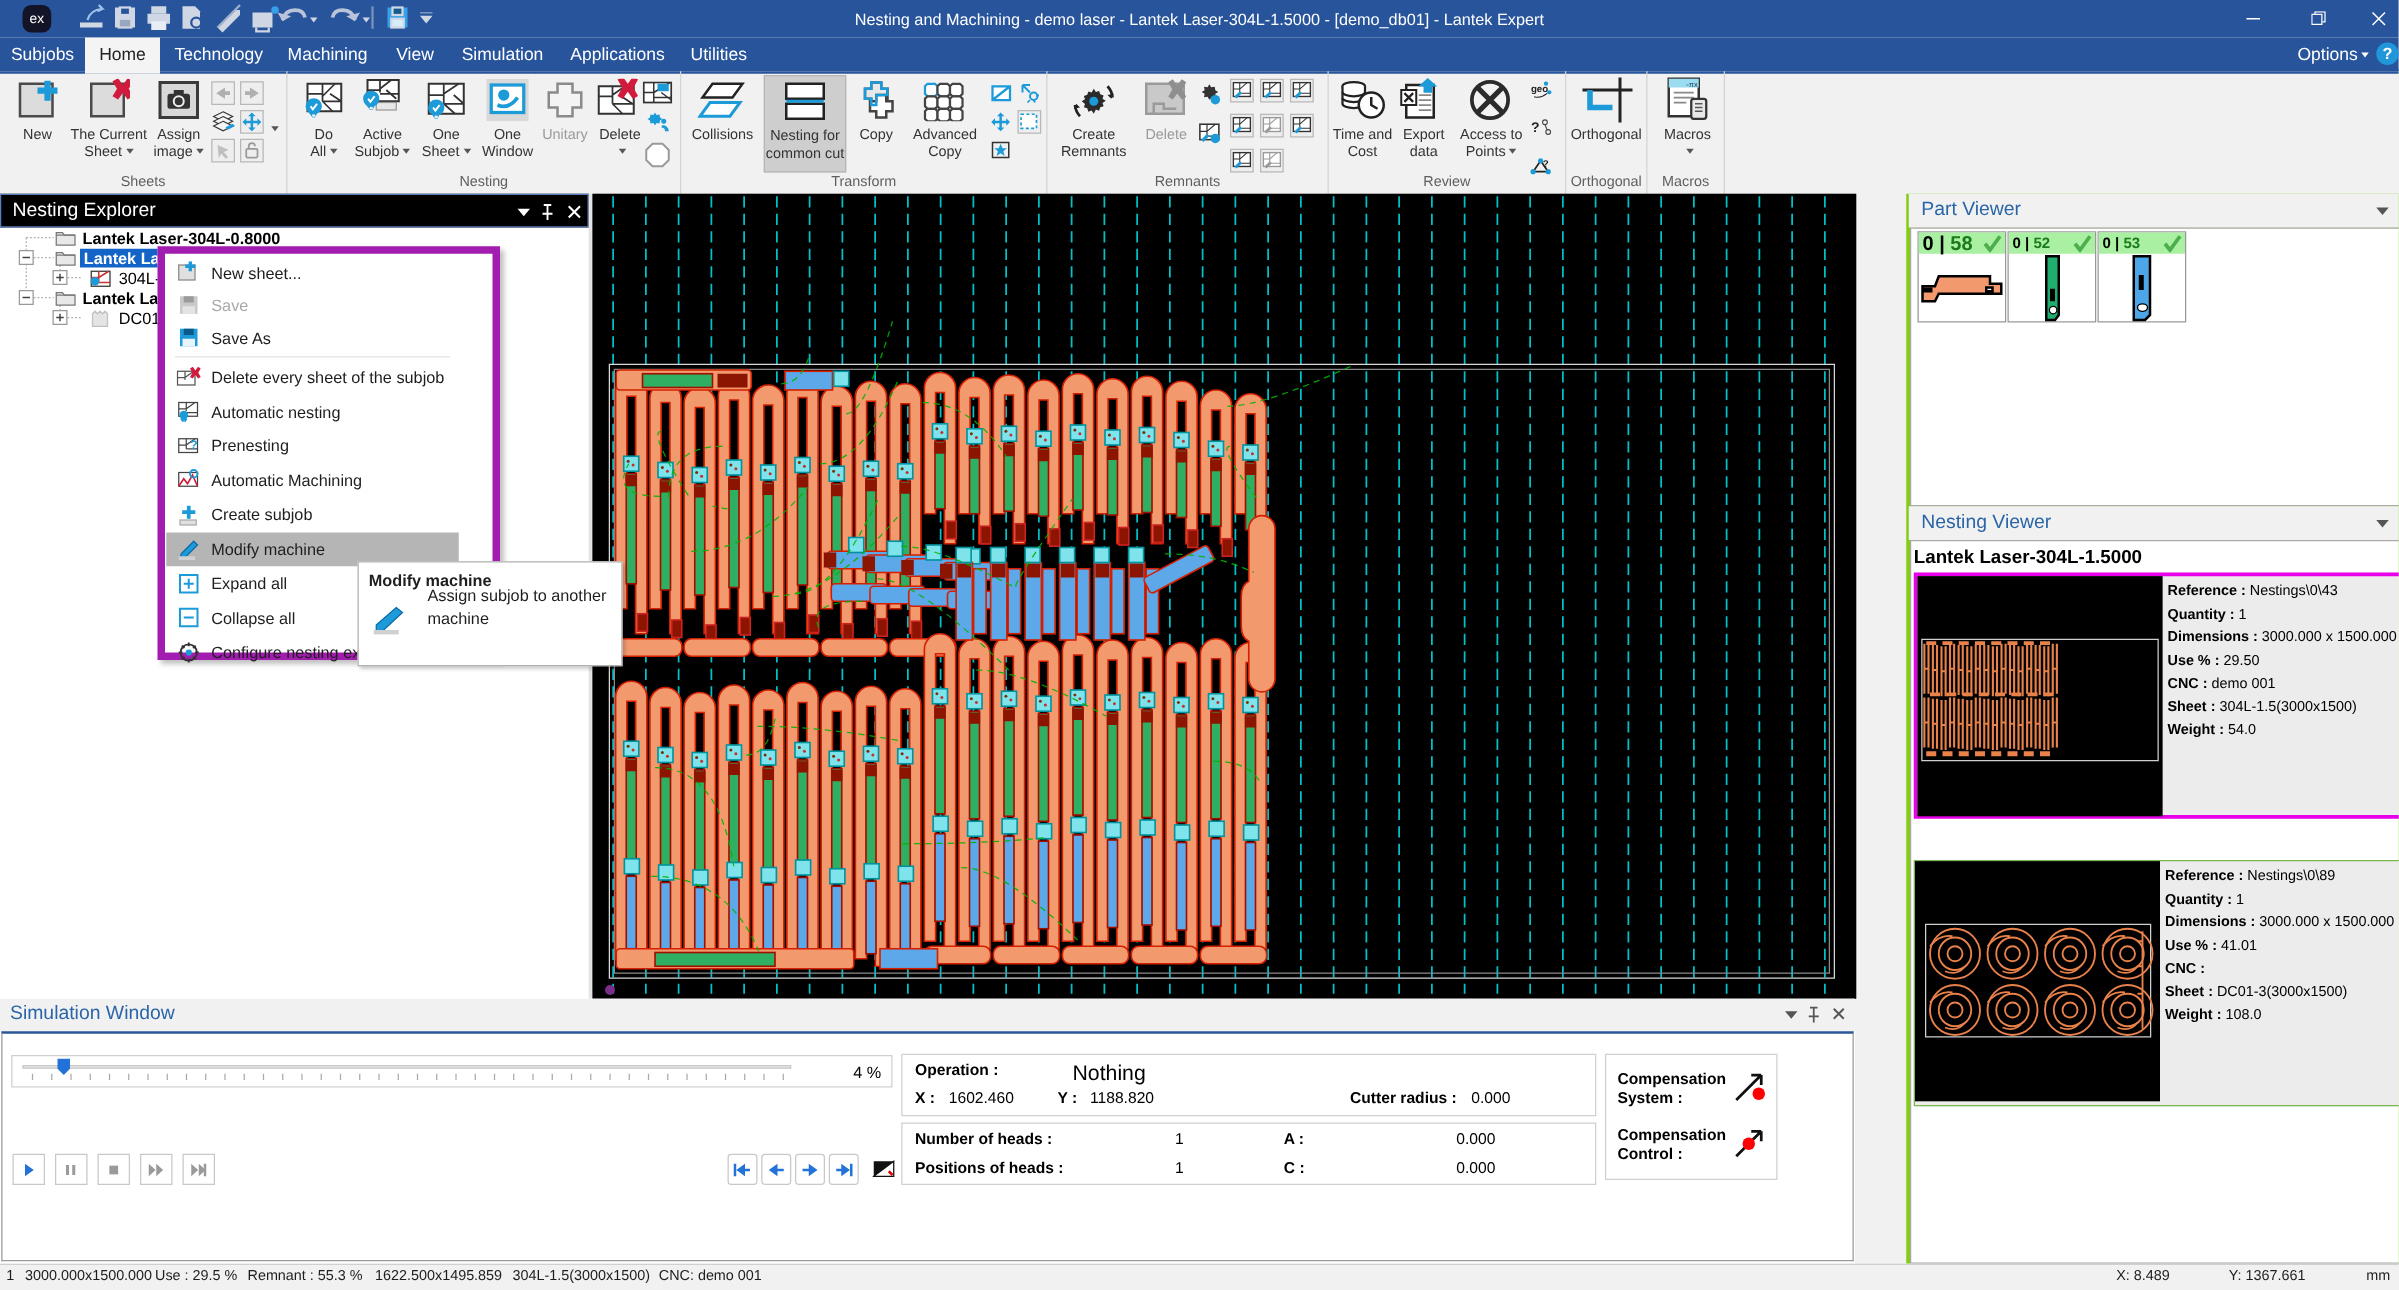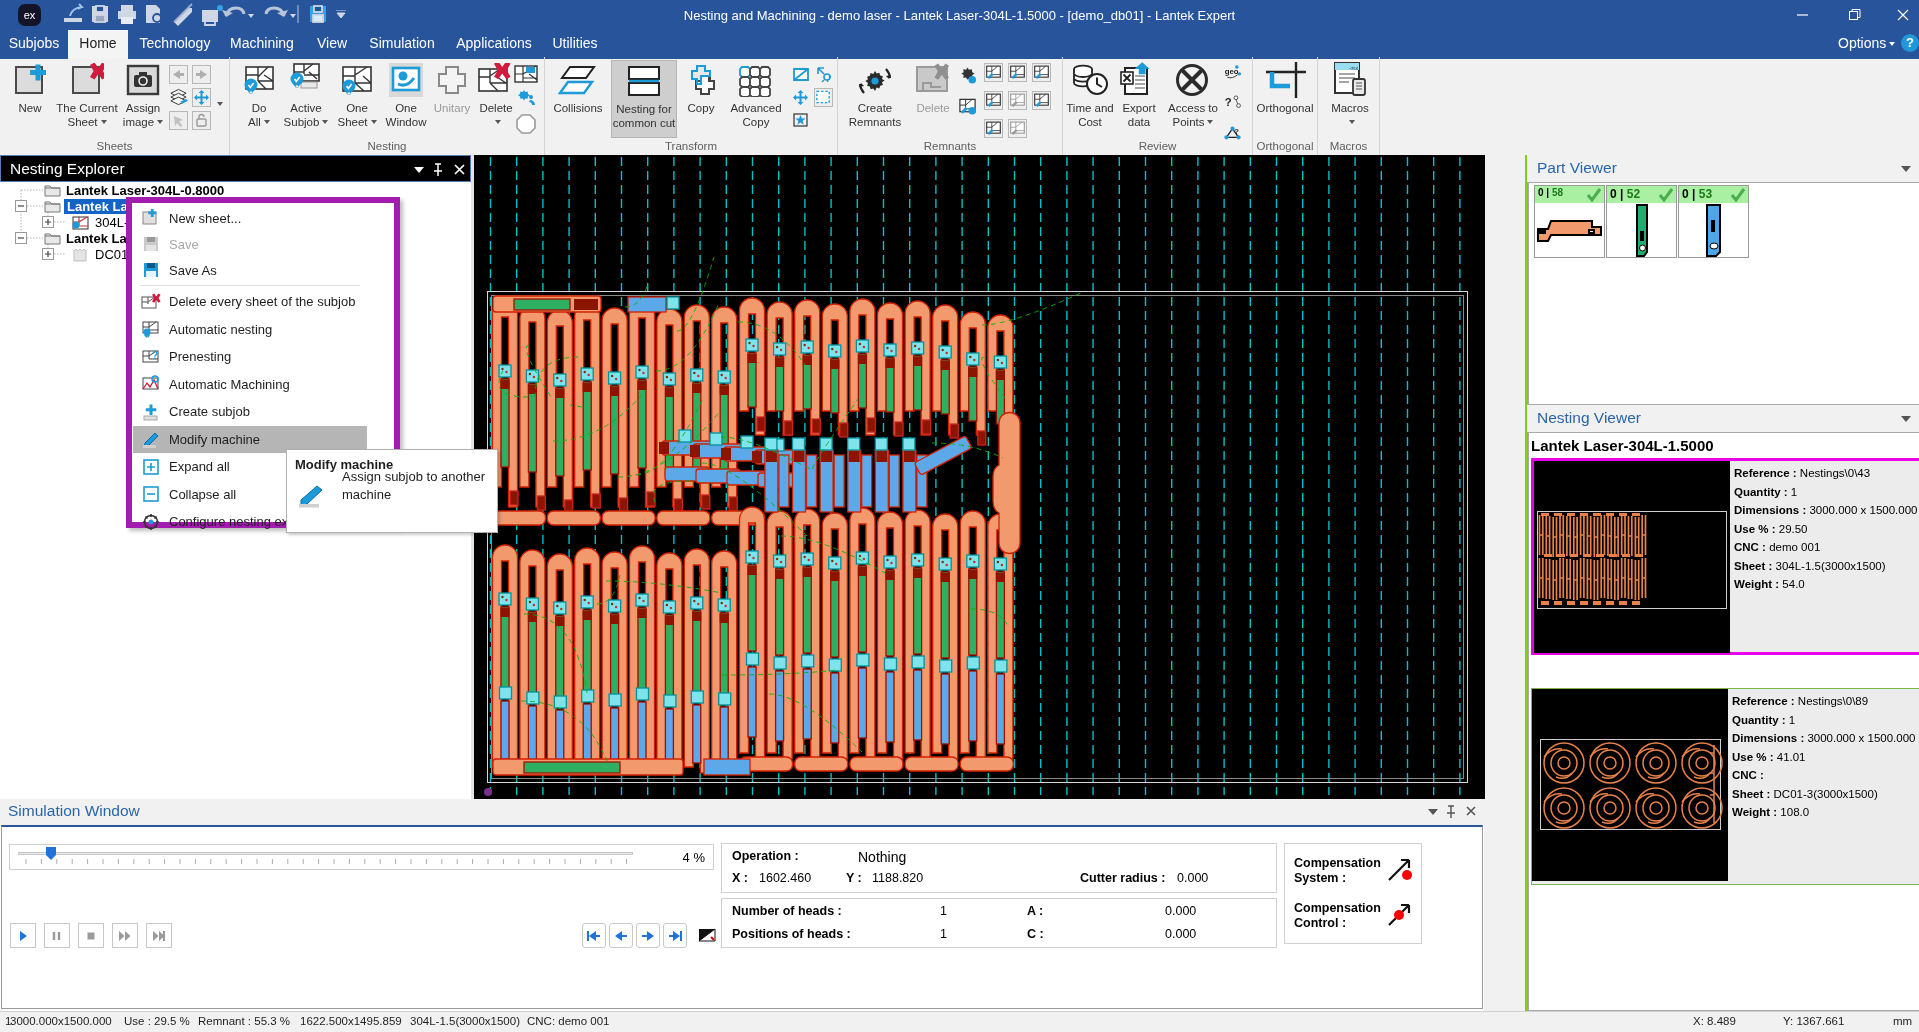--- a/index.html
+++ b/index.html
@@ -1121,21 +1121,21 @@
     <div class="abs" style="left:2px;top:0;width:432px;height:27px;background:#f1f1f1">
       <div class="ptitle" style="left:10px;top:4px;color:#2a65a8;position:absolute">Part Viewer</div>
       <svg width="60" height="27" viewBox="0 0 60 27" style="position:absolute;right:4px;top:0">
         <path d="M6 11 l5 6 5-6 Z" fill="#555"></path>
         <path d="M30 8 v7 m-4 0 h8 m-4 0 v5 m-3-12 h6" stroke="#555" stroke-width="1.5" fill="none"></path>
         <path d="M47 9 l9 9 m0-9 l-9 9" stroke="#555" stroke-width="1.7"></path>
       </svg>
     </div>
     <div class="abs" style="left:3px;top:27px;width:428px;height:223px;background:#fff;border:1px solid #a9a9a9">
       <div class="abs" style="left:5px;top:2px;width:71px;height:73px;border:1px solid #999;background:#fff">
-        <div class="abs" style="left:0;top:0;width:69px;height:17px;background:#aaf0a2;font-size:10px;font-weight:bold;color:#000;padding:1px 0 0 3px">0 | <span style="color:#1c7a1c">58</span><svg width="16" height="14" viewBox="0 0 16 14" style="position:absolute;right:2px;top:2px">
+        <div class="abs" style="left:0;top:0;width:69px;height:17px;background:#aaf0a2;font-size:16px;font-weight:bold;color:#000;padding:1px 0 0 3px">0 | <span style="color:#1c7a1c">58</span><svg width="16" height="14" viewBox="0 0 16 14" style="position:absolute;right:2px;top:2px">
             <path d="M2 7 l4 5 L14 1" stroke="#4cae4c" stroke-width="3" fill="none"></path>
           </svg></div>
         <svg width="69" height="54" viewBox="0 0 69 54" style="position:absolute;left:0;top:18px">
           <path d="M3 30 l0 -5 10 0 3 -8 41 0 0 6 9 0 0 8 -7 0 0 -5 -5 0 0 3 5 0 0 2 -43 0 -3 6 -10 0 Z" fill="#F2996E" stroke="#000" stroke-width="2"></path>
           <rect x="3" y="26" width="8" height="4" fill="#000"></rect>
         </svg>
       </div>
       <div class="abs" style="left:77px;top:2px;width:71px;height:73px;border:1px solid #999;background:#fff">
         <div class="abs" style="left:0;top:0;width:69px;height:17px;background:#aaf0a2;font-size:12px;font-weight:bold;color:#000;padding:1px 0 0 3px">0 | <span style="color:#1c7a1c">52</span><svg width="16" height="14" viewBox="0 0 16 14" style="position:absolute;right:2px;top:2px">
             <path d="M2 7 l4 5 L14 1" stroke="#4cae4c" stroke-width="3" fill="none"></path>
@@ -1407,21 +1407,21 @@
       </div>
       <div class="abs" style="left:692px;top:96px;width:26px;height:25px;display:flex;align-items:center;justify-content:center">
         <svg width="18" height="16" viewBox="0 0 18 16">
           <rect x="1" y="1" width="16" height="12" fill="#111"></rect>
           <path d="M1 13 l16-12 v12 Z" fill="#fff" stroke="#111"></path>
           <path d="M13 9 l3 3" stroke="#d00" stroke-width="2"></path>
         </svg>
       </div>
       <div class="abs" style="left:719px;top:16px;width:556px;height:50px;border:1px solid #d0d0d0">
         <div class="abs" style="left:10px;top:5px;font-size:12.5px;font-weight:bold">Operation :</div>
-        <div class="abs" style="left:136px;top:5px;font-size:14px">Nothing</div>
+        <div class="abs" style="left:136px;top:5px;font-size:17px">Nothing</div>
         <div class="abs" style="left:10px;top:27px;font-size:12.5px;font-weight:bold">X :</div>
         <div class="abs" style="left:37px;top:27px;font-size:12.5px">1602.460</div>
         <div class="abs" style="left:124px;top:27px;font-size:12.5px;font-weight:bold">Y :</div>
         <div class="abs" style="left:150px;top:27px;font-size:12.5px">1188.820</div>
         <div class="abs" style="left:358px;top:27px;font-size:12.5px;font-weight:bold">Cutter radius :</div>
         <div class="abs" style="left:455px;top:27px;font-size:12.5px">0.000</div>
       </div>
       <div class="abs" style="left:719px;top:71px;width:556px;height:50px;border:1px solid #d0d0d0">
         <div class="abs" style="left:10px;top:5px;font-size:12.5px;font-weight:bold">Number of heads :</div>
         <div class="abs" style="left:218px;top:5px;font-size:12.5px">1</div>
@@ -1441,21 +1441,21 @@
         <div class="abs" style="left:9px;top:57px;font-size:12.5px;font-weight:bold;line-height:15px">Compensation<br>Control :</div>
         <svg width="30" height="30" viewBox="0 0 30 30" style="position:absolute;left:100px;top:55px">
           <path d="M4 26 L24 6 M24 6 h-8 M24 6 v8" stroke="#111" stroke-width="2.2" fill="none"></path>
           <circle cx="14" cy="16" r="5" fill="#f00"></circle>
         </svg>
       </div>
     </div>
   </div>
 <div class="abs" style="left:0;top:1011px;width:1919px;height:21px;background:#f1f1f1;border-top:1px solid #d0d0d0;font-size:11.5px;color:#1e1e1e">
     <div class="abs" style="left:5px;top:3px">1</div>
-    <div class="abs" style="left:10px;top:3px">3000.000x1500.000</div>
+    <div class="abs" style="left:20px;top:3px">3000.000x1500.000</div>
     <div class="abs" style="left:124px;top:3px">Use : 29.5 %</div>
     <div class="abs" style="left:198px;top:3px">Remnant : 55.3 %</div>
     <div class="abs" style="left:300px;top:3px">1622.500x1495.859</div>
     <div class="abs" style="left:410px;top:3px">304L-1.5(3000x1500)</div>
     <div class="abs" style="left:527px;top:3px">CNC: demo 001</div>
     <div class="abs" style="left:1693px;top:3px">X: 8.489</div>
     <div class="abs" style="left:1783px;top:3px">Y: 1367.661</div>
     <div class="abs" style="left:1893px;top:3px">mm</div>
   </div>
 </body></html>

